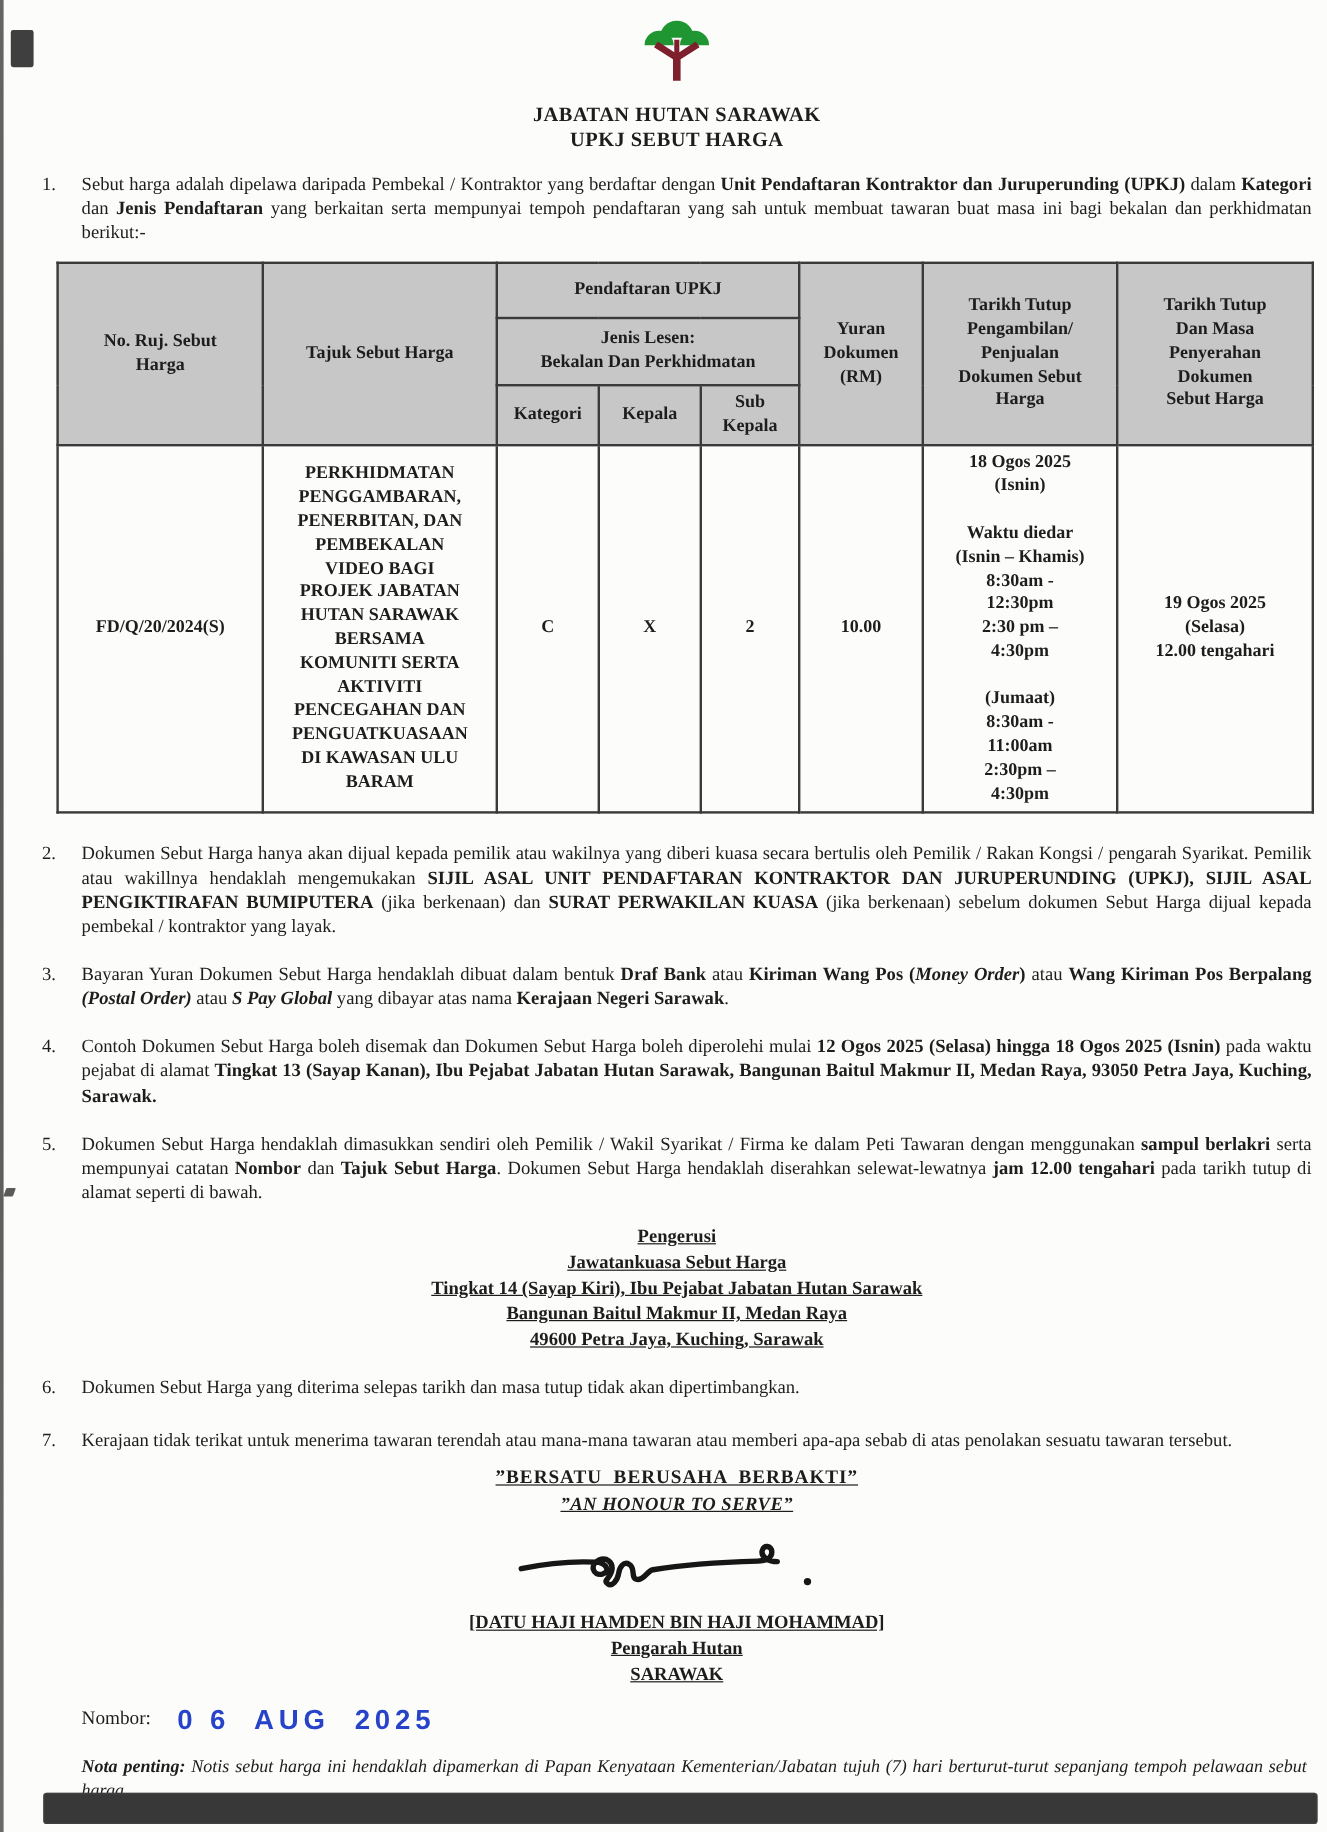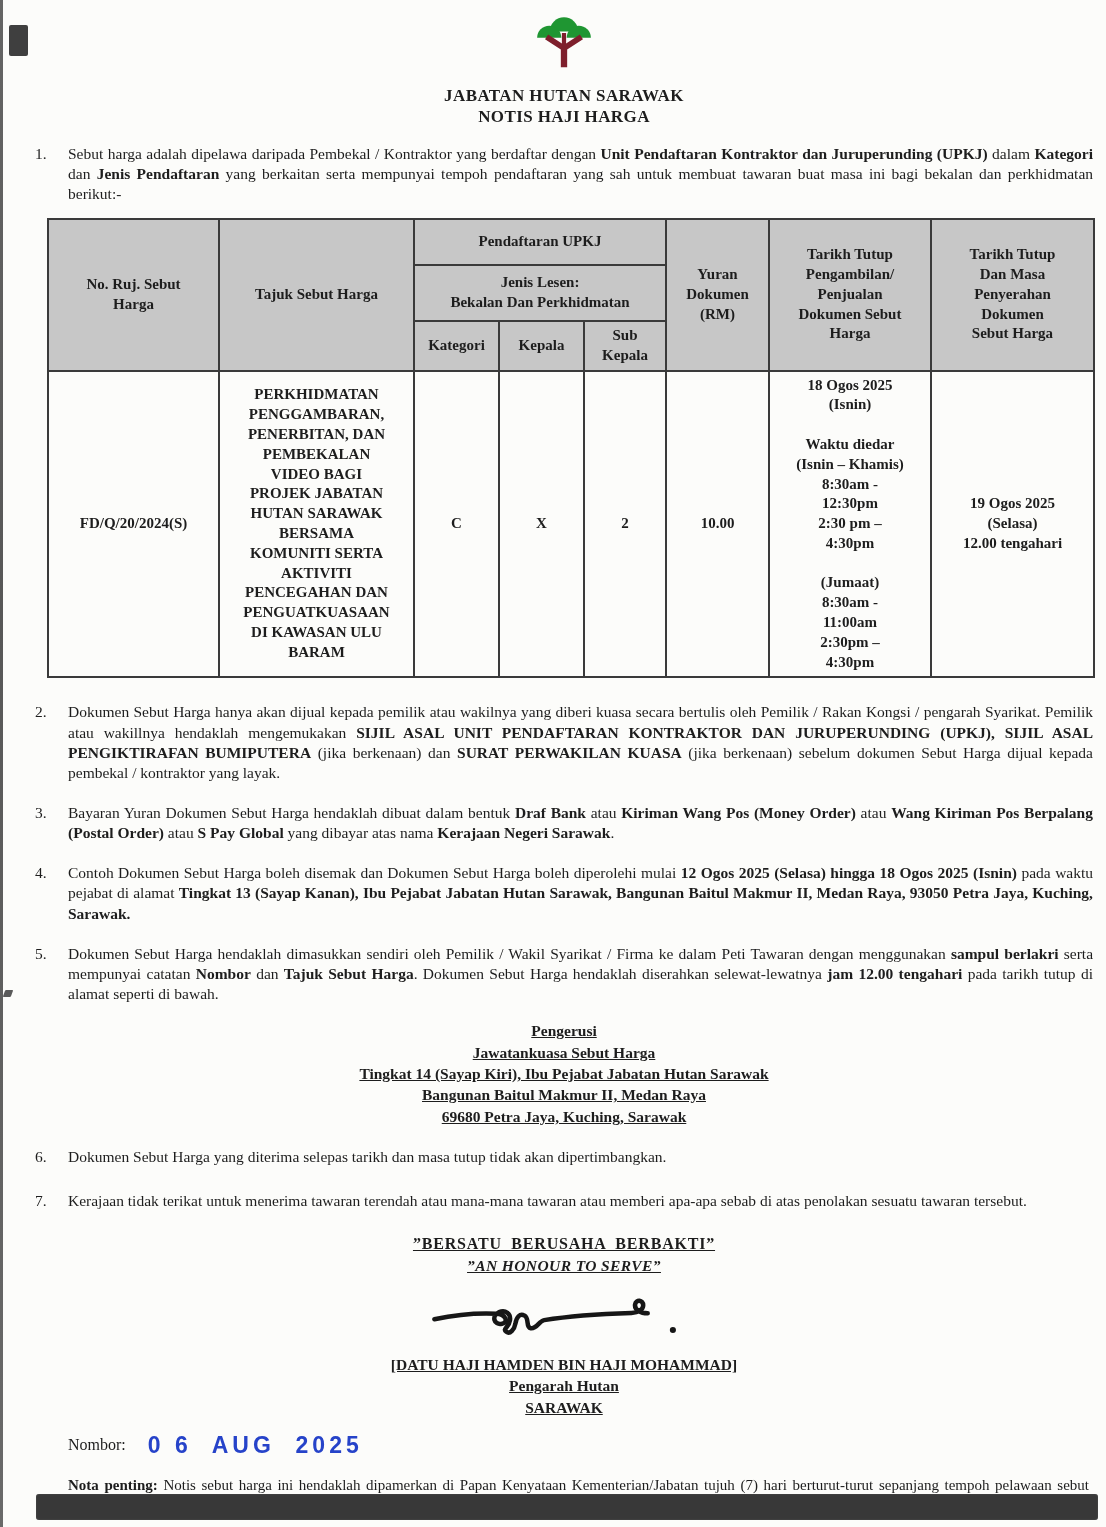--- a/index.html
+++ b/index.html
@@ -8,21 +8,21 @@
     width:1106px;height:1527px;
     margin:0 auto;
     background:#fcfcfa;
     font-family:"Liberation Serif","DejaVu Serif",serif;
     color:#1d1d1d;
     overflow:hidden;
     box-sizing:border-box;
   }
   .content{padding:1px 13px 0 35px;box-sizing:border-box;}
   .b{font-weight:bold;}
-  .i{margin-top:40px;}
+  .i{font-style:italic;margin-top:40px;}
 
   
   .doc-header{text-align:center;}
   .logo{display:block;margin:2px auto 4px auto;}
   .org-name,.doc-title{font-weight:bold;font-size:17px;letter-spacing:.4px;line-height:1.25;}
 
   
   .item{display:flex;align-items:flex-start;}
   .item .num{flex:none;width:33px;font-size:15.5px;line-height:1.3;}
   .item .body{flex:1;text-align:justify;font-size:15.5px;line-height:1.3;}
@@ -82,21 +82,21 @@
   <div class="content">
 
     <div class="doc-header">
       <svg class="logo" width="58" height="78" viewBox="0 0 110 100">
         <path d="M28,30 A27,27 0 0 1 82,30 Z" fill="#1f9632"></path>
         <path d="M4,42 A23,23 0 0 1 50,42 Z" fill="#1f9632"></path>
         <path d="M60,42 A23,23 0 0 1 106,42 Z" fill="#1f9632"></path>
         <path d="M49,98 L49,64 L19,45 L25,36 L51,53 L51,33 L59,33 L59,53 L85,36 L91,45 L61,64 L61,98 Z" fill="#7e1f2c"></path>
       </svg>
       <div class="org-name">JABATAN HUTAN SARAWAK</div>
-      <div class="doc-title">NOTIS HAJI HARGA</div>
+      <div class="doc-title">UPKJ SEBUT HARGA</div>
     </div>
 
     <div class="item" style="margin-top:16px;">
       <div class="num">1.</div>
       <div class="body"><span>Sebut harga adalah dipelawa daripada Pembekal / Kontraktor yang berdaftar dengan </span><span class="b">Unit Pendaftaran Kontraktor dan Juruperunding (UPKJ)</span><span> dalam </span><span class="b">Kategori</span><span> dan </span><span class="b">Jenis Pendaftaran</span><span> yang berkaitan serta mempunyai tempoh pendaftaran yang sah untuk membuat tawaran buat masa ini bagi bekalan dan perkhidmatan berikut:-</span></div>
     </div>
 
     <table class="tender">
       <colgroup>
         <col class="c1">
@@ -197,33 +197,33 @@
     <div class="item" style="margin-top:20px;">
       <div class="num">5.</div>
       <div class="body"><span>Dokumen Sebut Harga hendaklah dimasukkan sendiri oleh Pemilik / Wakil Syarikat / Firma ke dalam Peti Tawaran dengan menggunakan </span><span class="b">sampul berlakri</span><span> serta mempunyai catatan </span><span class="b">Nombor</span><span> dan </span><span class="b">Tajuk Sebut Harga</span><span>. Dokumen Sebut Harga hendaklah diserahkan selewat-lewatnya </span><span class="b">jam 12.00 tengahari</span><span> pada tarikh tutup di alamat seperti di bawah.</span></div>
     </div>
 
     <div class="center-block" style="margin-top:16px;">
       <div>Pengerusi</div>
       <div>Jawatankuasa Sebut Harga</div>
       <div>Tingkat 14 (Sayap Kiri), Ibu Pejabat Jabatan Hutan Sarawak</div>
       <div>Bangunan Baitul Makmur II, Medan Raya</div>
-      <div>69680 Petra Jaya, Kuching, Sarawak</div>
+      <div>49600 Petra Jaya, Kuching, Sarawak</div>
     </div>
 
     <div class="item" style="margin-top:20px;">
       <div class="num">6.</div>
       <div class="body"><span>Dokumen Sebut Harga yang diterima selepas tarikh dan masa tutup tidak akan dipertimbangkan.</span></div>
     </div>
     <div class="item" style="margin-top:24px;">
       <div class="num">7.</div>
       <div class="body"><span>Kerajaan tidak terikat untuk menerima tawaran terendah atau mana-mana tawaran atau memberi apa-apa sebab di atas penolakan sesuatu tawaran tersebut.</span></div>
     </div>
 
-    <div class="center-block" style="margin-top:22px;text-align:center;">
+    <div class="center-block" style="margin-top:10px;text-align:center;">
       <div class="motto-line1">”BERSATU  BERUSAHA  BERBAKTI”</div>
       <div class="motto-line2">”AN HONOUR TO SERVE”</div>
     </div>
 
     <div class="sig-wrap">
       <svg class="sig-svg" width="270" height="58" viewBox="0 0 300 64">
         <path d="M6,40 C30,35 55,33 75,34 c10,0.5 14,9 6,11 c-9,2 -12,-9 -3,-13 c7,-3 13,2 12,9 c-1,8 -9,10 -4,13 c4,3 9,-3 10,-9 c1,-7 5,-12 10,-9 c6,3 1,13 7,14 c7,1 9,-8 15,-9 c30,-5 62,-7 97,-8 c8,-0.3 13,-3.5 13,-8.5 c0,-6 -8,-7 -9,-1 c-1,6 6,10 14,10" fill="none" stroke="#161616" stroke-width="5" stroke-linecap="round" stroke-linejoin="round"></path>
         <circle cx="271" cy="52" r="3.4" fill="#161616"></circle>
       </svg>
       <div class="center-block" style="margin-top:13px;">

